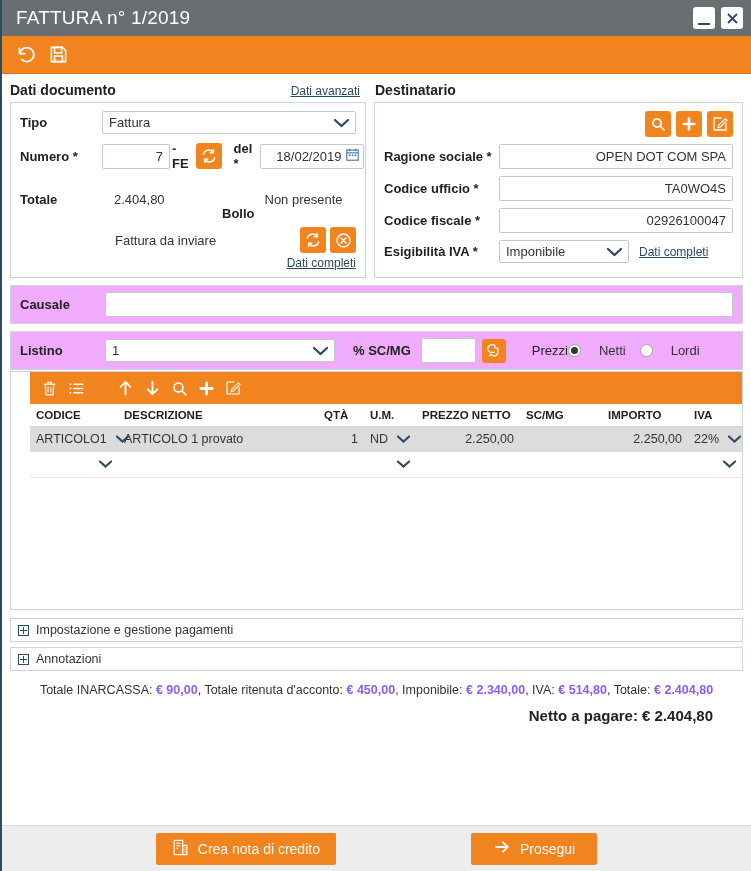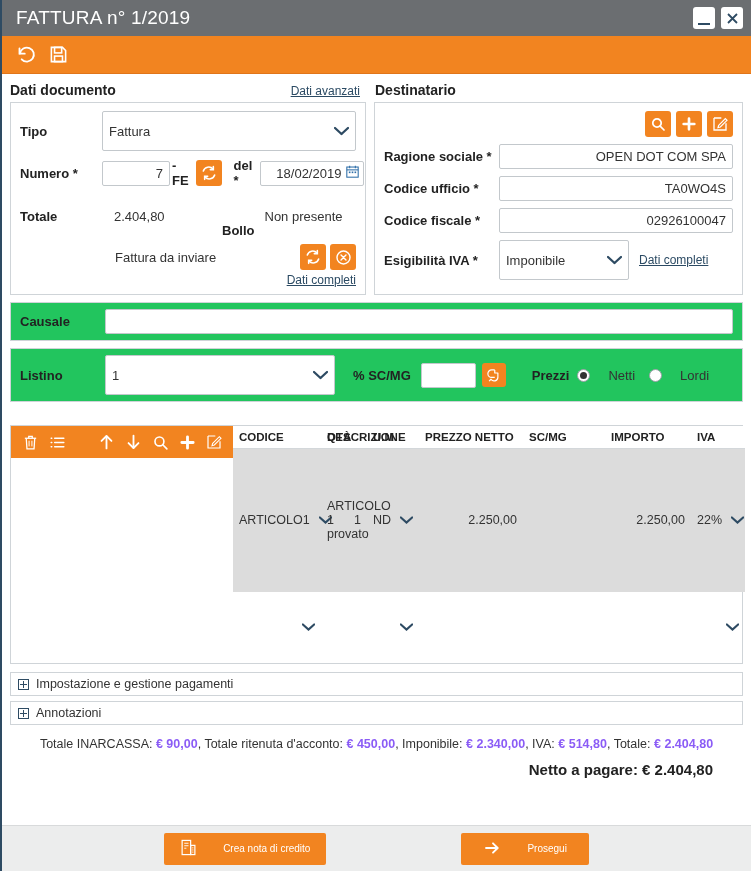--- a/index.html
+++ b/index.html
@@ -57,21 +57,21 @@
   .lbl { font-weight: bold; color: #222; font-size: 13px; }
   .lbl-l { width: 82px; flex: none; }
   .lbl-r { width: 115px; flex: none; }
 
   .inp {
     border: 1px solid #c3c8cc; background: #fff; height: 25px;
     padding: 0 6px; font-family: "Liberation Sans", sans-serif; font-size: 13px;
     color: #333; border-radius: 2px; outline: none; text-align: right;
   }
   .sel {
-    position: relative; border: 1px solid #c3c8cc; background: #fff; height: 40px;
+    position: relative; border: 1px solid #c3c8cc; background: #fff; height: 23px;
     border-radius: 2px; display: flex; align-items: center; padding: 0 24px 0 6px;
     font-size: 13px; color: #333; cursor: pointer;
   }
   .sel .chev { position: absolute; right: 6px; top: 50%; transform: translateY(-50%); }
 
   .num-inp { width: 68px; text-align: right; }
   .sfx { font-weight: bold; margin-left: 2px; margin-right: 7px; font-size: 13px; color: #222; }
 
   .obtn {
     background: #f28420; border-radius: 3px; width: 26px; height: 26px; flex: none;
@@ -92,35 +92,35 @@
   .invio-row { display: flex; align-items: center; justify-content: flex-end; gap: 4px; margin-bottom: 2px; }
   .invio-txt { margin-right: auto; margin-left: 95px; font-size: 13px; }
   .dati-compl-row { text-align: right; }
 
   .dest-btns { display: flex; justify-content: flex-end; gap: 5px; margin-bottom: 7px; }
   .dest-inp { flex: 1; }
   .esig-sel { width: 130px; }
   .esig-link { margin-left: 10px; }
 
   
-  .bar { border: 1px solid #cfd4d8; background: #22c55e; display: flex; align-items: center;
+  .bar { border: 1px solid #cfd4d8; background: #f0abfc; display: flex; align-items: center;
          padding: 6px 9px; margin-top: 7px; }
   .causale-inp { flex: 1; height: 25px; }
   .listino-sel { width: 230px; }
   .scmg-lbl { font-weight: bold; margin-left: 18px; margin-right: 10px; }
   .scmg-inp { width: 55px; height: 25px; }
-  .prezzi-lbl { font-weight: bold; margin-left: 26px; margin-right: 8px; }
+  .prezzi-lbl { font-weight: normal; margin-left: 26px; margin-right: 0; }
   .radio { display: inline-flex; align-items: center; gap: 18px; margin-right: 14px; cursor: pointer; }
   .rdot { width: 13px; height: 13px; border-radius: 50%; border: 1px solid #9aa1a7; background: #fff;
           display: inline-flex; align-items: center; justify-content: center; }
   .rdot.on::after { content: ""; width: 7px; height: 7px; border-radius: 50%; background: #333; }
 
   
-  .grid-wrap { margin-top: 23px; border: 1px solid #cfd4d8; display: flex; 
-               min-height: 0; }
+  .grid-wrap { margin-top: 1px; border: 1px solid #cfd4d8; display: flex; flex-direction: column;
+               min-height: 0; padding-left: 19px; }
   .grid-toolbar { background: #f28420; height: 32px; display: flex; align-items: center;
                   gap: 10px; padding: 0 11px; }
   .grid-toolbar .gic { color: #fff; cursor: pointer; display: flex; align-items: center; }
   .grid-toolbar .gap { width: 12px; }
 
   .gtable { width: 100%; border-collapse: collapse; table-layout: fixed; }
   .gtable th {
     font-size: 11.5px; font-weight: bold; color: #222; text-align: left;
     padding: 5px 6px 5px 6px; background: #fff; border-bottom: 1px solid #d3d7da;
     white-space: nowrap;
@@ -153,22 +153,22 @@
   .totals-line { text-align: center; font-size: 12.5px; color: #333; margin-top: 12px; }
   .totals-line b { color: #8b5cf6; }
   .netto { text-align: right; font-size: 15px; font-weight: bold; color: #222; margin-top: 10px; padding-right: 30px; }
 
   .spacer { flex: 1; }
 
   
   .footer { height: 46px; background: #eceded; border-top: 1px solid #d8dadb; flex: none;
             display: flex; align-items: center; justify-content: center; gap: 135px; }
   .fbtn { background: #f28420; color: #fff; border: none; border-radius: 2px; height: 32px;
-          display: flex; align-items: center; gap: 26px; padding: 0 16px; cursor: pointer;
-          font-family: "Liberation Sans", sans-serif; font-size: 10px; }
+          display: flex; align-items: center; gap: 9px; padding: 0 16px; cursor: pointer;
+          font-family: "Liberation Sans", sans-serif; font-size: 14px; }
   .fbtn.wide { padding: 0 22px; }
 </style>
 </head>
 <body>
 
 <div class="window">
 
   <div class="titlebar">
     <div class="title">FATTURA n° 1/2019</div>
     <div class="win-btns">

